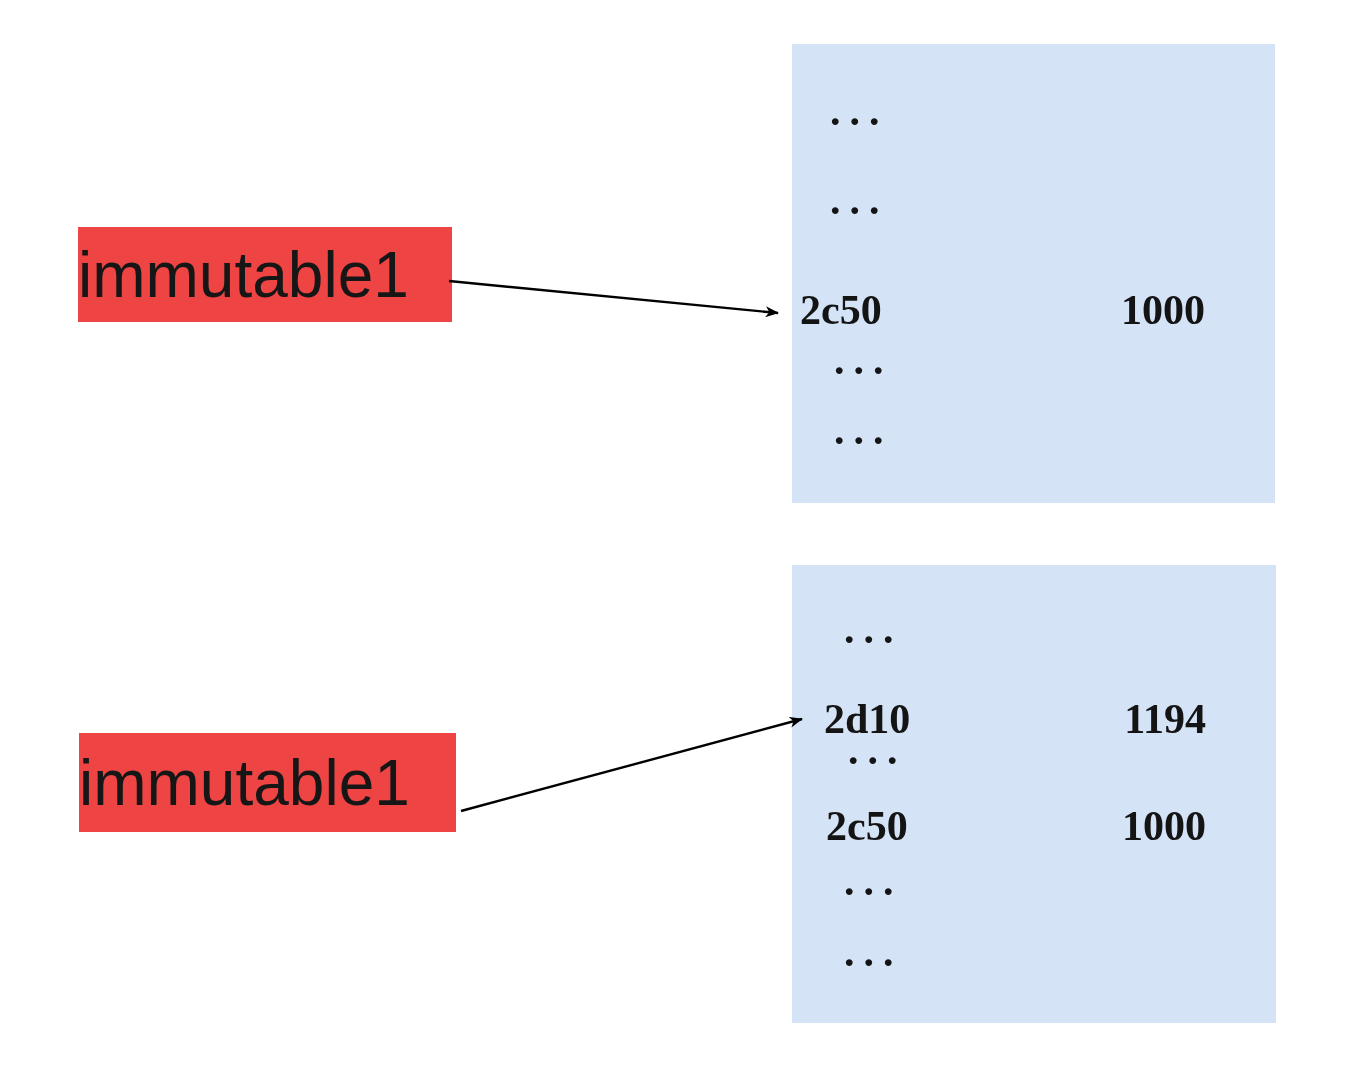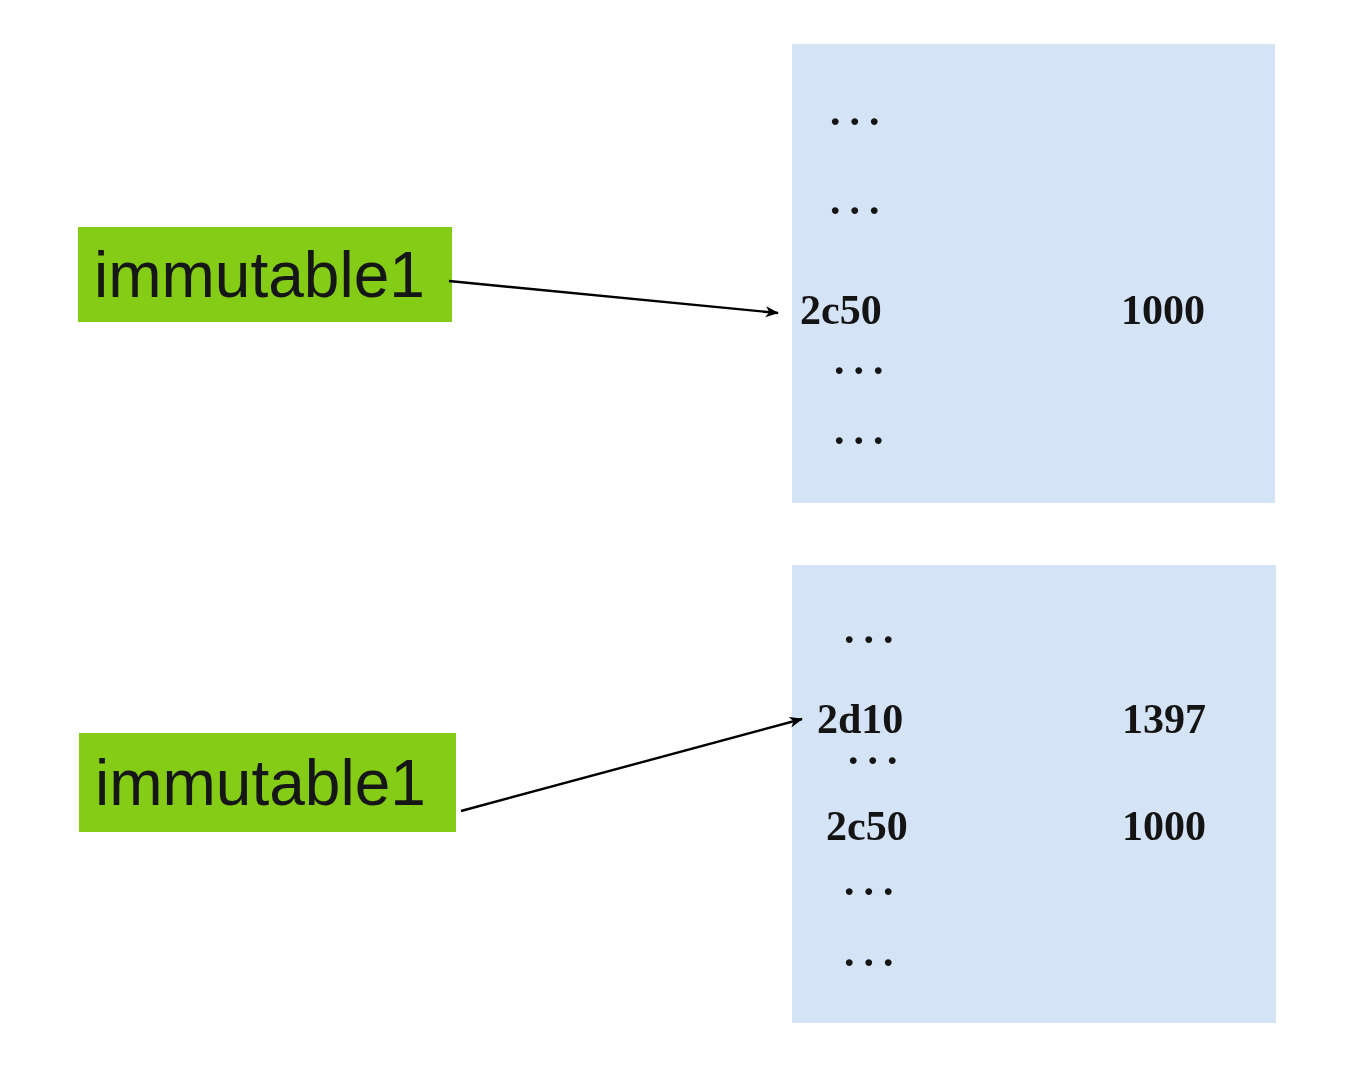--- a/index.html
+++ b/index.html
@@ -8,25 +8,25 @@
     width: 1354px;
     height: 1084px;
     background: #ffffff;
     overflow: hidden;
     font-family: "Liberation Sans", sans-serif;
   }
 
   
   .var-label {
     position: absolute;
-    background: #84cc16;
+    background: #ef4444;
     display: flex;
     align-items: center;
     box-sizing: border-box;
-    padding-left: 16px;
+    padding-left: 0;
     font-family: "Liberation Sans", sans-serif;
     font-size: 64px;
     font-weight: 400;
     color: #161616;
     letter-spacing: 0px;
     white-space: nowrap;
     text-align: center;
   }
   .var-label.top    { left: 78px;  top: 227px; width: 374px; height: 95px; }
   .var-label.bottom { left: 79px;  top: 733px; width: 377px; height: 99px; }
@@ -69,21 +69,21 @@
   
   .b-r1 { top: 40px; }
   .b-r2 { top: 130px; }
   .b-r3 { top: 161px; }
   .b-r4 { top: 237px; }
   .b-r5 { top: 292px; }
   .b-r6 { top: 363px; }
 
   
   .pl8  { padding-left: 8px; }
-  .pl30 { padding-left: 25px; }
+  .pl30 { padding-left: 32px; }
   .pl34 { padding-left: 34px; }
   .pl38 { padding-left: 38px; }
   .pl42 { padding-left: 42px; }
   .pl52 { padding-left: 52px; }
   .pl56 { padding-left: 56px; }
 
   
   .arrows {
     position: absolute;
     left: 0; top: 0;
@@ -124,21 +124,21 @@
 
   <div class="var-label bottom">immutable1</div>
 
   <div class="mem-box bottom">
     <div class="mem-row b-r1">
       <span class="addr dots pl52">...</span>
       <span class="val"></span>
     </div>
     <div class="mem-row b-r2">
       <span class="addr pl30">2d10</span>
-      <span class="val">1397</span>
+      <span class="val">1194</span>
     </div>
     <div class="mem-row b-r3">
       <span class="addr dots pl56">...</span>
       <span class="val"></span>
     </div>
     <div class="mem-row b-r4">
       <span class="addr pl34">2c50</span>
       <span class="val">1000</span>
     </div>
     <div class="mem-row b-r5">

